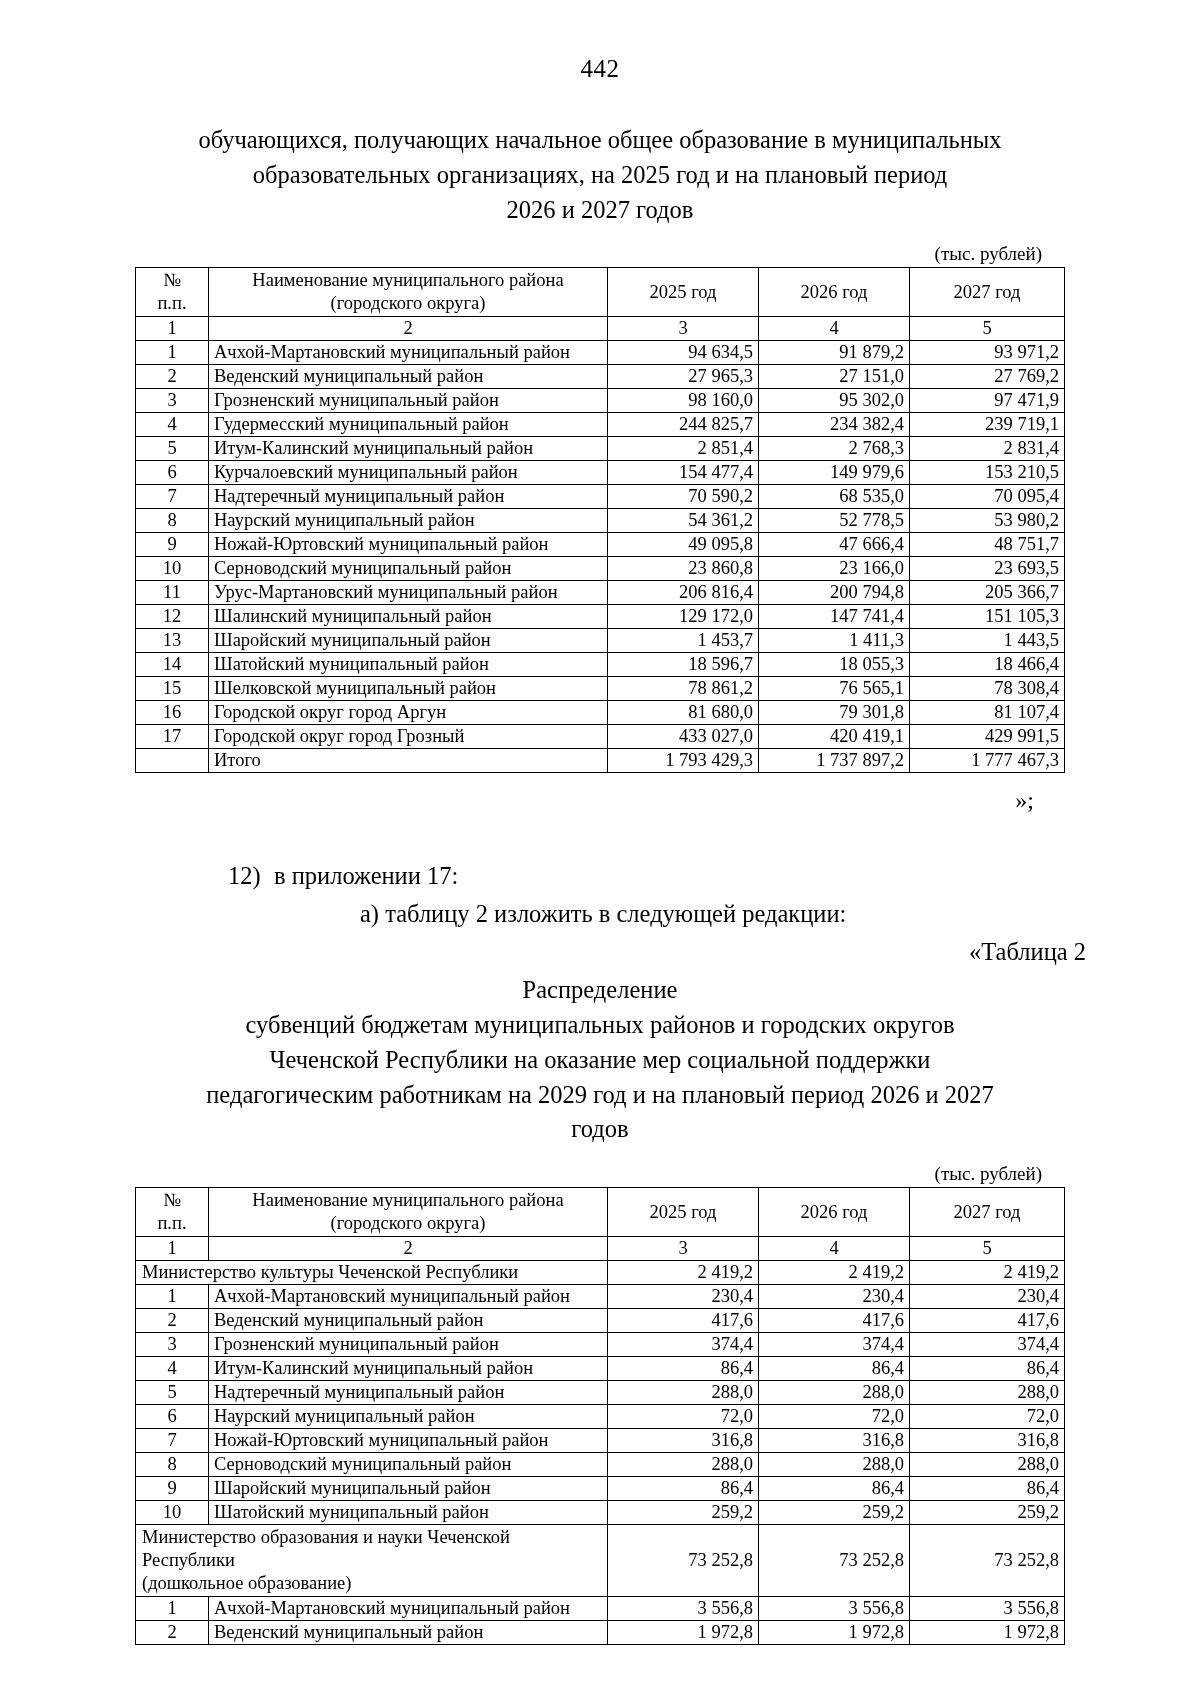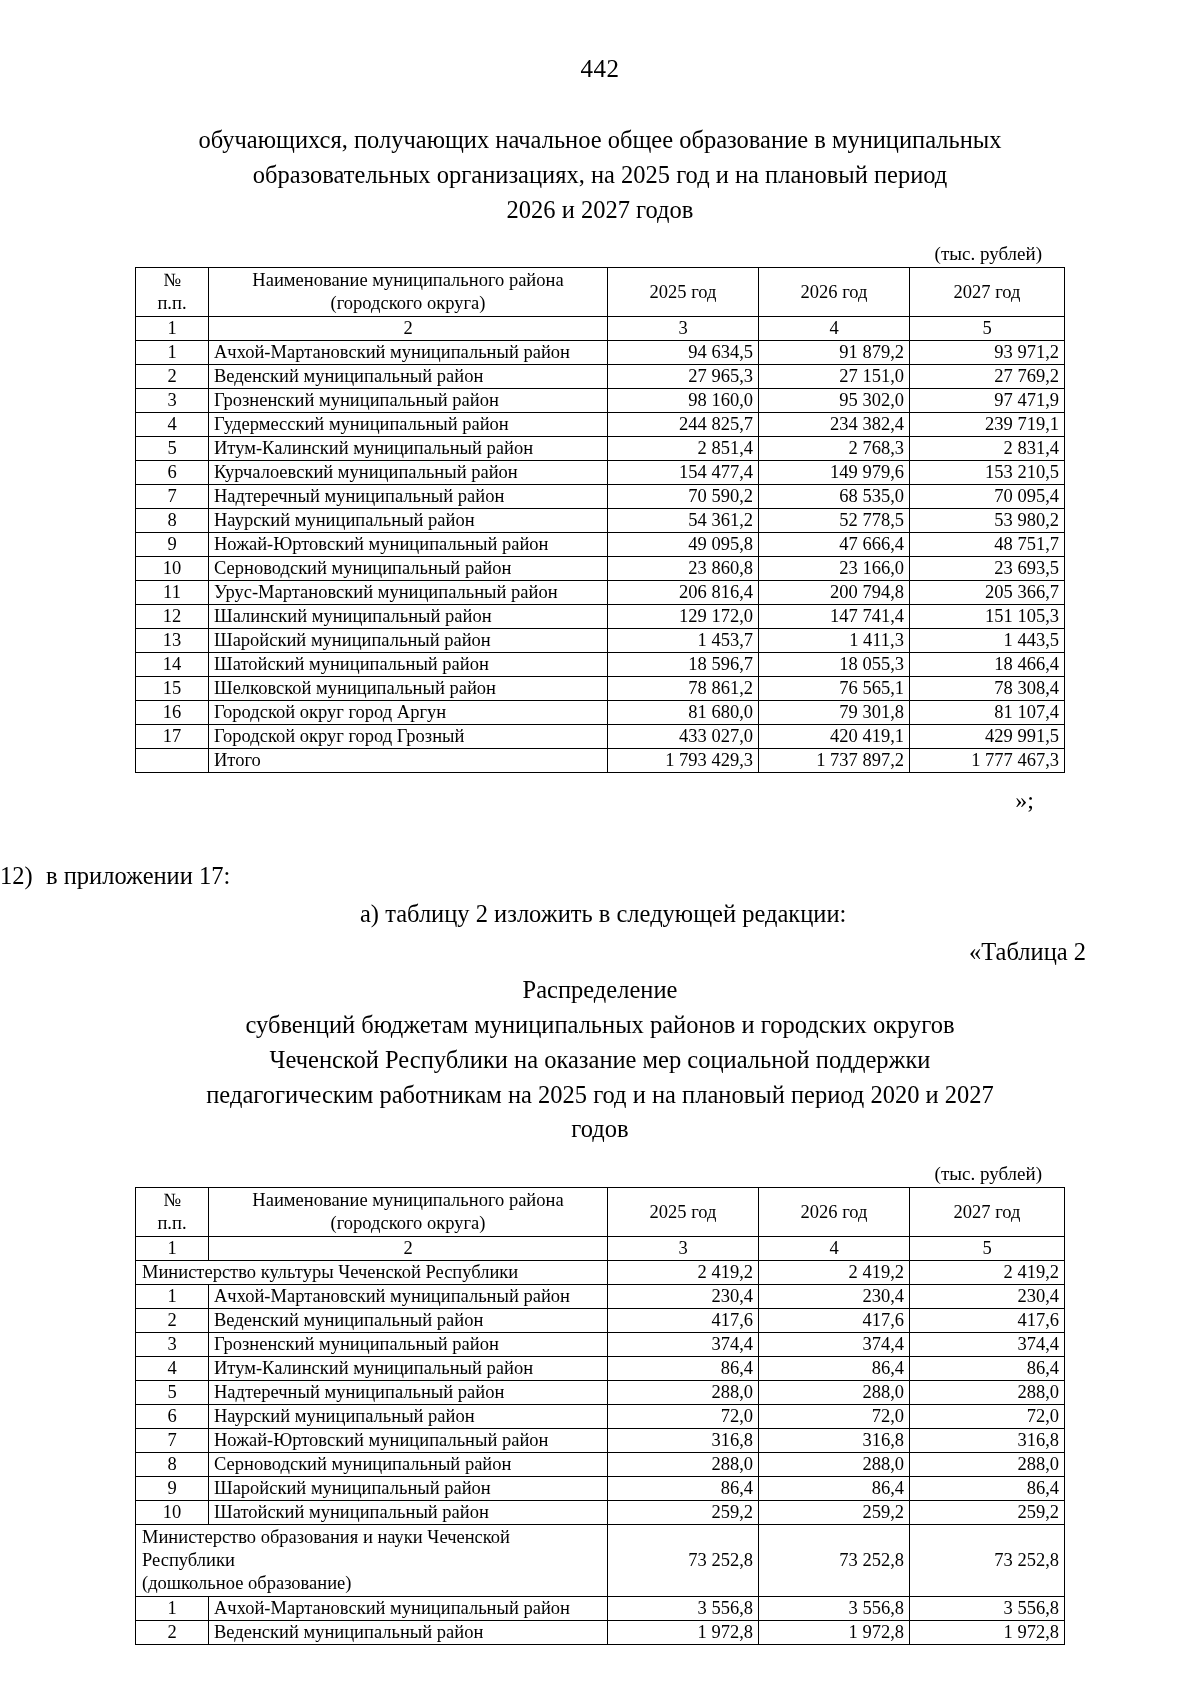--- a/index.html
+++ b/index.html
@@ -79,20 +79,21 @@
 
   .closing-quote {
     text-align: right;
     font-size: 24px;
     margin-top: 14px;
     padding-right: 166px;
   }
   .para-12 {
     margin-top: 48px;
     font-size: 24.5px;
+    padding-left: 228px;
   }
   .para-12 .idx { display: inline-block; width: 46px; }
   .para-a {
     margin-top: 10px;
     font-size: 24.5px;
     padding-left: 360px;
   }
   .table2-label {
     margin-top: 10px;
     font-size: 24.5px;
@@ -283,21 +284,21 @@
   </div>
 
   <div class="para-a">а) таблицу 2 изложить в следующей редакции:</div>
 
   <div class="table2-label">«Таблица 2</div>
 
   <div class="heading2-block">
     <div>Распределение</div>
     <div>субвенций бюджетам муниципальных районов и городских округов</div>
     <div>Чеченской Республики на оказание мер социальной поддержки</div>
-    <div>педагогическим работникам на 2025 год и на плановый период 2020 и 2027</div>
+    <div>педагогическим работникам на 2029 год и на плановый период 2026 и 2027</div>
     <div>годов</div>
   </div>
 
   <div class="units-note">(тыс. рублей)</div>
 
   <table class="doc-table">
     <tbody>
       <tr class="tall">
         <td class="c-num hdr-num two-line">
           <span>№</span><br>

